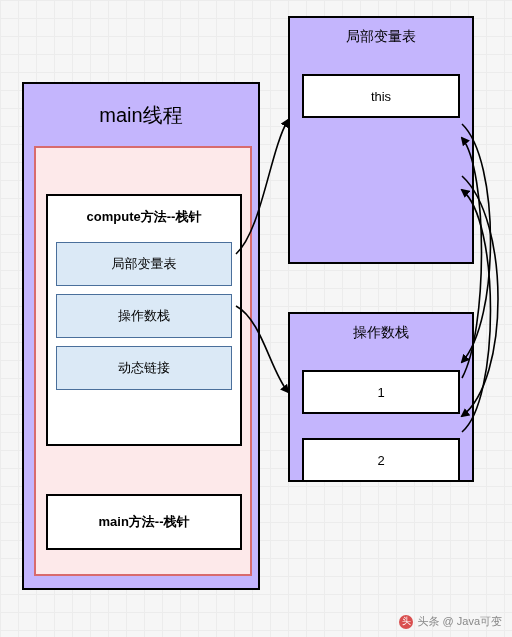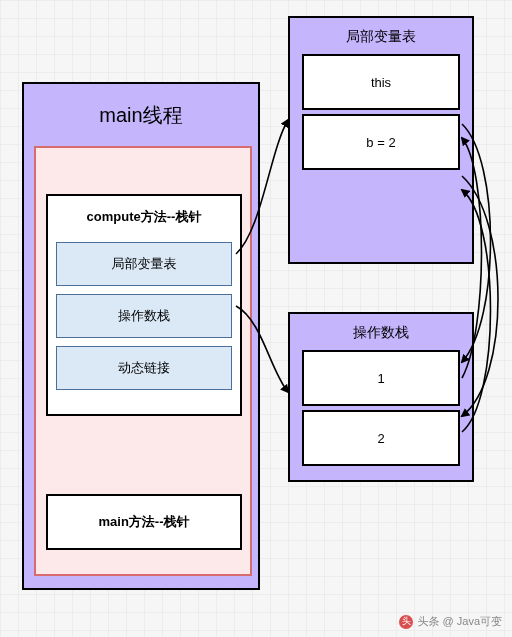--- a/index.html
+++ b/index.html
@@ -19,42 +19,42 @@
   .main-thread { left: 22px; top: 82px; width: 238px; height: 508px; }
   .main-thread-title { font-size: 20px; text-align: center; padding-top: 18px; font-weight: 400; }
 
   .filo {
     position: absolute; left: 10px; top: 62px; width: 218px; height: 430px;
     background: #fde9ea; border: 2px solid #d86b6d;
   }
   .filo-title { font-size: 14px; padding: 14px 0 0 20px; }
 
   .compute-frame {
-    position: absolute; left: 10px; top: 46px; width: 196px; height: 222px;
+    position: absolute; left: 10px; top: 46px; width: 196px; height: 252px;
     background: #fff; border: 2px solid #000;
   }
   .compute-title { font-size: 13px; font-weight: 700; text-align: center; padding: 12px 0 8px; }
   .slot {
     margin: 8px 8px 0 8px; height: 44px;
     background: #dbe9f6; border: 1px solid #4a6f9b;
     display: flex; align-items: center; justify-content: center;
     font-size: 13px;
   }
 
   .main-frame {
     position: absolute; left: 10px; top: 346px; width: 196px; height: 56px;
     background: #fff; border: 2px solid #000;
     display: flex; align-items: center; justify-content: center;
     font-size: 13px; font-weight: 700;
   }
 
   .lvt { left: 288px; top: 16px; width: 186px; height: 248px; }
   .lvt-title { font-size: 14px; text-align: center; padding: 10px 0 4px; }
   .cell {
-    margin: 4px 12px 0 12px; height: 56px;
+    margin: 24px 12px 0 12px; height: 44px;
     background: #fff; border: 2px solid #000;
     display: flex; align-items: center; justify-content: center;
     font-size: 13px;
   }
 
   .ops { left: 288px; top: 312px; width: 186px; height: 170px; }
   .ops-title { font-size: 14px; text-align: center; padding: 10px 0 4px; }
 
   svg.arrows { position: absolute; left: 0; top: 0; width: 512px; height: 637px; pointer-events: none; }
 
@@ -85,21 +85,20 @@
 
     <div class="main-frame">
       <span>main方法--栈针</span>
     </div>
   </div>
 </div>
 
 <div class="box lvt">
   <div class="lvt-title">局部变量表</div>
   <div class="cell">this</div>
-  <div class="cell">b = 2</div>
 </div>
 
 <div class="box ops">
   <div class="ops-title">操作数栈</div>
   <div class="cell">1</div>
   <div class="cell">2</div>
 </div>
 
 <svg class="arrows">
   <defs>

